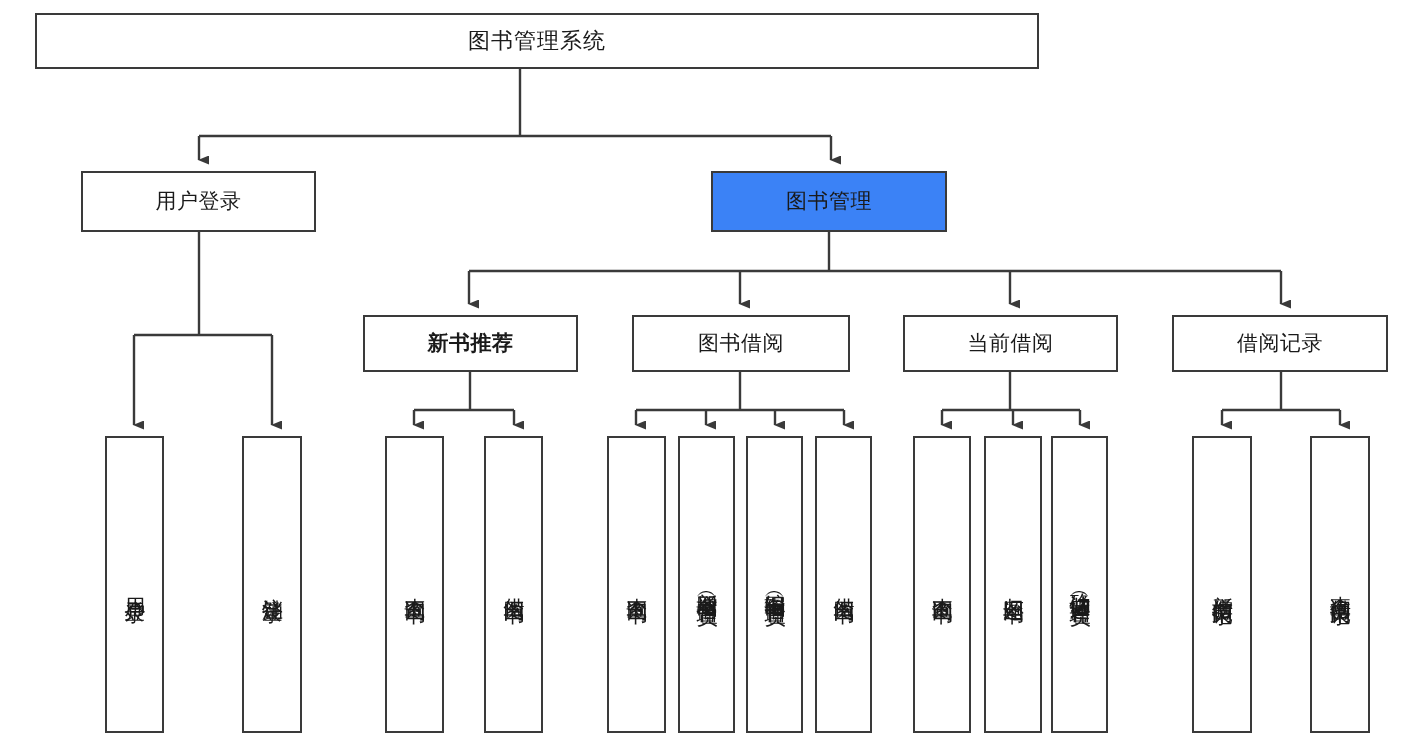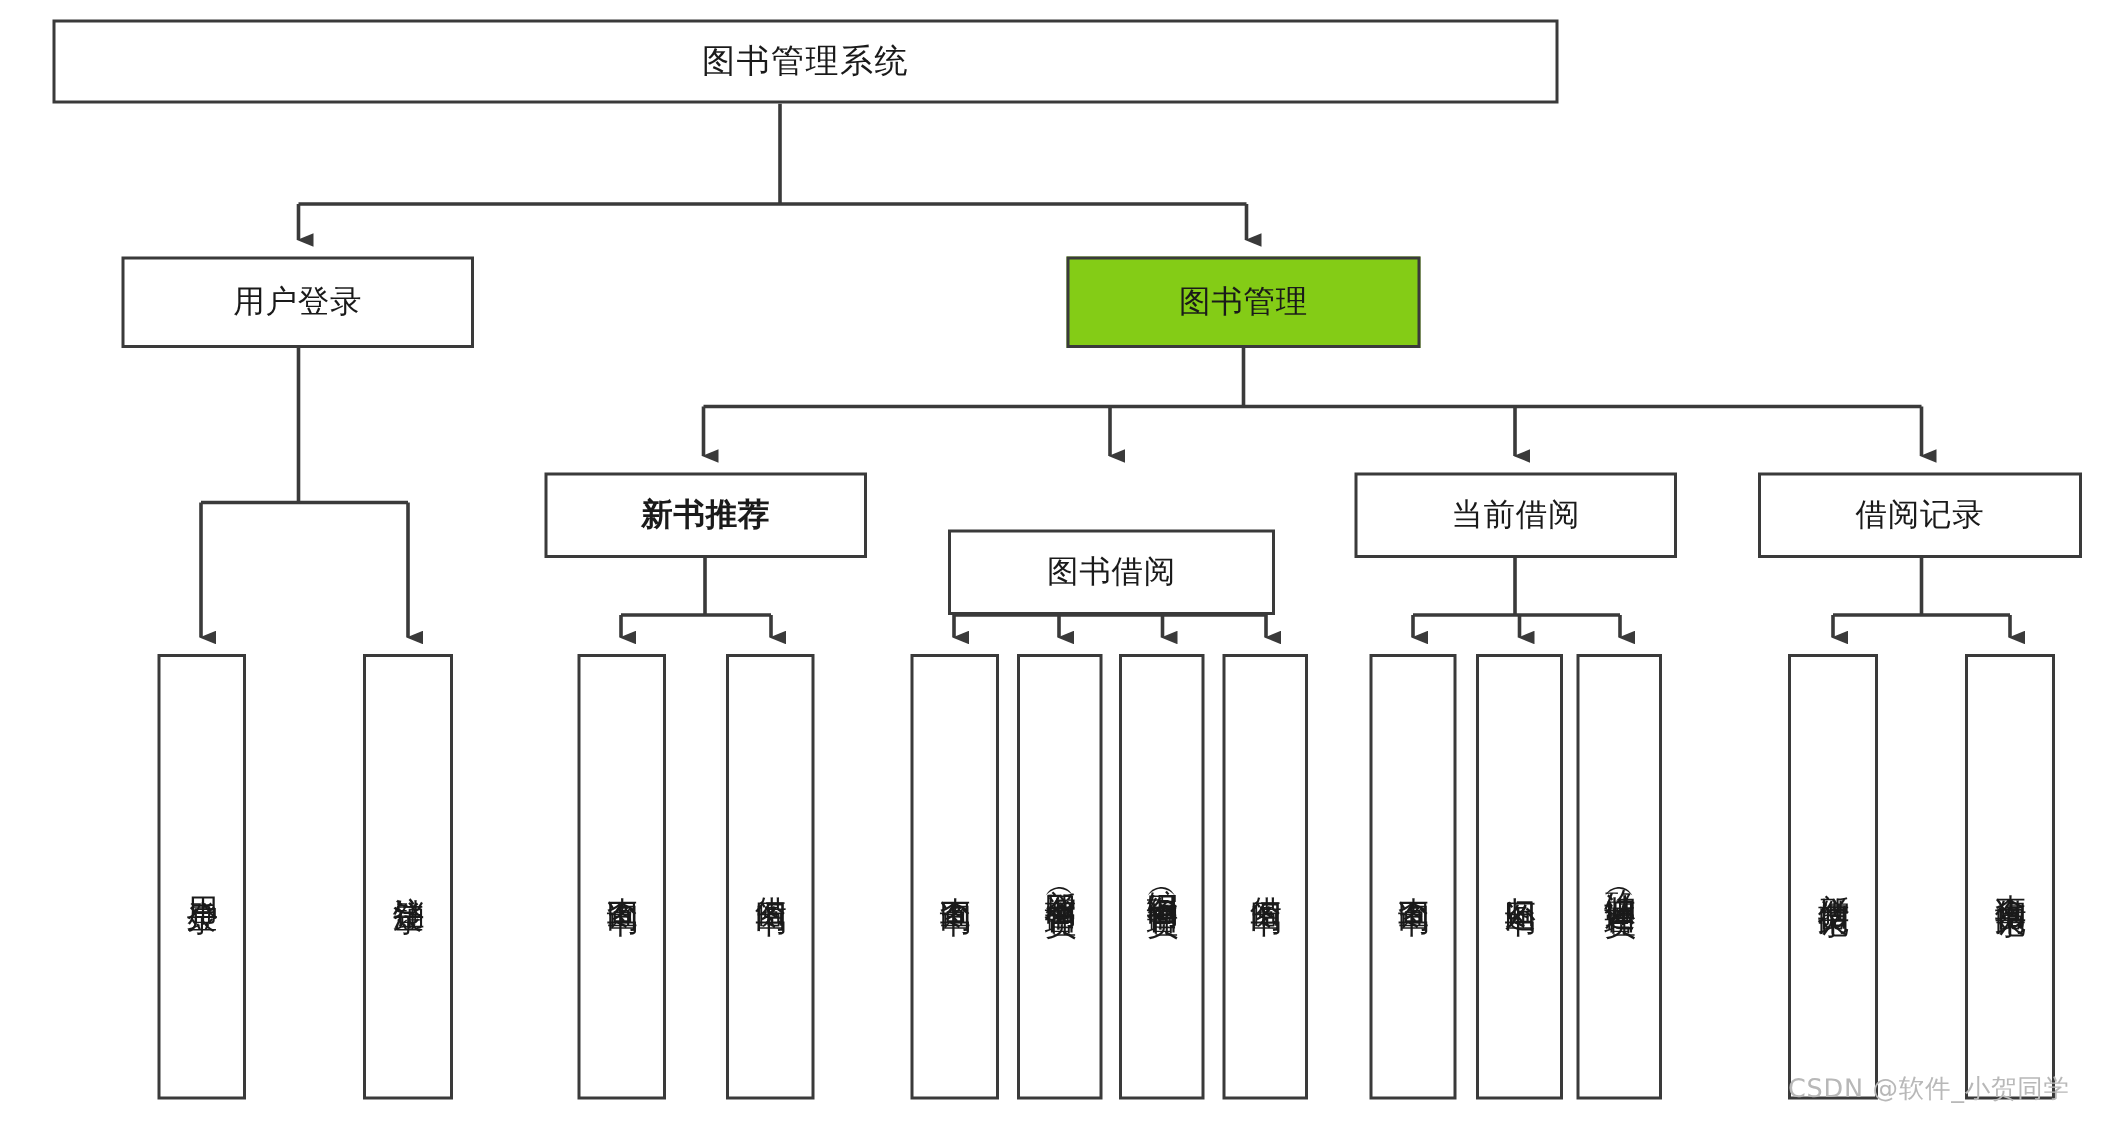--- a/index.html
+++ b/index.html
@@ -123,28 +123,28 @@
     </g>
   </svg>
 
   <div class="node node-root" style="left: 18px; top: 13px; width: 1004px; height: 56px; border-color: rgb(58, 58, 58); background: rgb(255, 255, 255); color: rgb(26, 26, 26); margin-left: 17px;">
     <span>图书管理系统</span>
   </div>
 
   <div class="node node-h" style="left: 81px; top: 171px; width: 235px; height: 61px; border-color: rgb(58, 58, 58); background: rgb(255, 255, 255); color: rgb(26, 26, 26);">
     <span>用户登录</span>
   </div>
-  <div class="node node-h" style="left: 711px; top: 171px; width: 236px; height: 61px; border-color: rgb(58, 58, 58); background: #84cc16; color: rgb(26, 26, 26);">
+  <div class="node node-h" style="left: 711px; top: 171px; width: 236px; height: 61px; border-color: rgb(58, 58, 58); background: #3b82f6; color: rgb(26, 26, 26);">
     <span>图书管理</span>
   </div>
 
   <div class="node node-h" style="left: 363px; top: 315px; width: 215px; height: 57px; border-color: rgb(58, 58, 58); background: rgb(255, 255, 255); color: rgb(26, 26, 26); font-weight: bold;">
     <span>新书推荐</span>
   </div>
-  <div class="node node-h" style="left: 632px; top: 315px; width: 218px; height: 57px; border-color: rgb(58, 58, 58); background: rgb(255, 255, 255); color: rgb(26, 26, 26); margin-top: 38px;">
+  <div class="node node-h" style="left: 632px; top: 315px; width: 218px; height: 57px; border-color: rgb(58, 58, 58); background: rgb(255, 255, 255); color: rgb(26, 26, 26);">
     <span>图书借阅</span>
   </div>
   <div class="node node-h" style="left: 903px; top: 315px; width: 215px; height: 57px; border-color: rgb(58, 58, 58); background: rgb(255, 255, 255); color: rgb(26, 26, 26);">
     <span>当前借阅</span>
   </div>
   <div class="node node-h" style="left: 1172px; top: 315px; width: 216px; height: 57px; border-color: rgb(58, 58, 58); background: rgb(255, 255, 255); color: rgb(26, 26, 26);">
     <span>借阅记录</span>
   </div>
 
   <div class="node node-v" style="left: 105px; top: 436px; width: 59px; height: 297px; border-color: rgb(58, 58, 58); background: rgb(255, 255, 255); color: rgb(26, 26, 26);">
@@ -180,15 +180,14 @@
   <div class="node node-v" style="left: 1051px; top: 436px; width: 57px; height: 297px; border-color: rgb(58, 58, 58); background: rgb(255, 255, 255); color: rgb(26, 26, 26);">
     <span>确认归还（管理员）</span>
   </div>
   <div class="node node-v" style="left: 1192px; top: 436px; width: 60px; height: 297px; border-color: rgb(58, 58, 58); background: rgb(255, 255, 255); color: rgb(26, 26, 26);">
     <span>新增借阅记录</span>
   </div>
   <div class="node node-v" style="left: 1310px; top: 436px; width: 60px; height: 297px; border-color: rgb(58, 58, 58); background: rgb(255, 255, 255); color: rgb(26, 26, 26);">
     <span>查询借阅记录</span>
   </div>
 
-  <div class="watermark" style="left: 1192px; top: 714px; color: rgb(184, 184, 184);">CSDN @软件_小贺同学</div>
 
 </div>
 
 </body></html>

